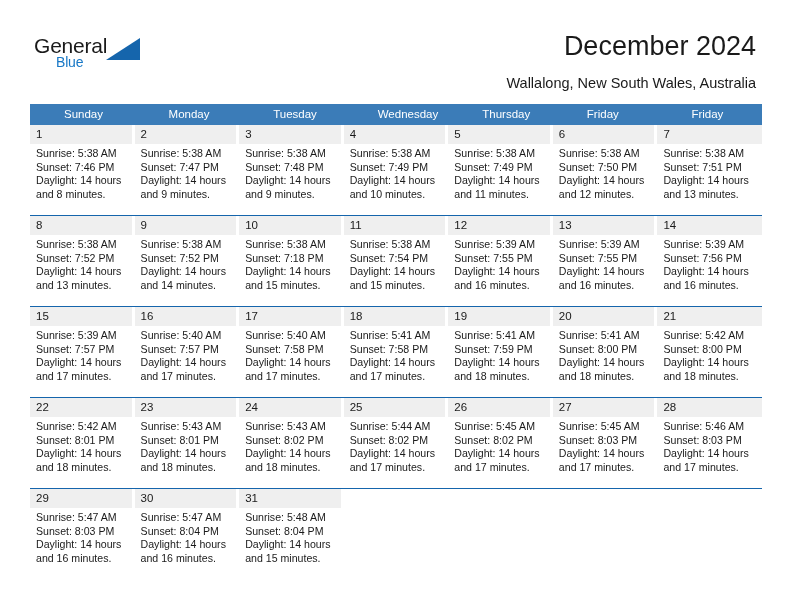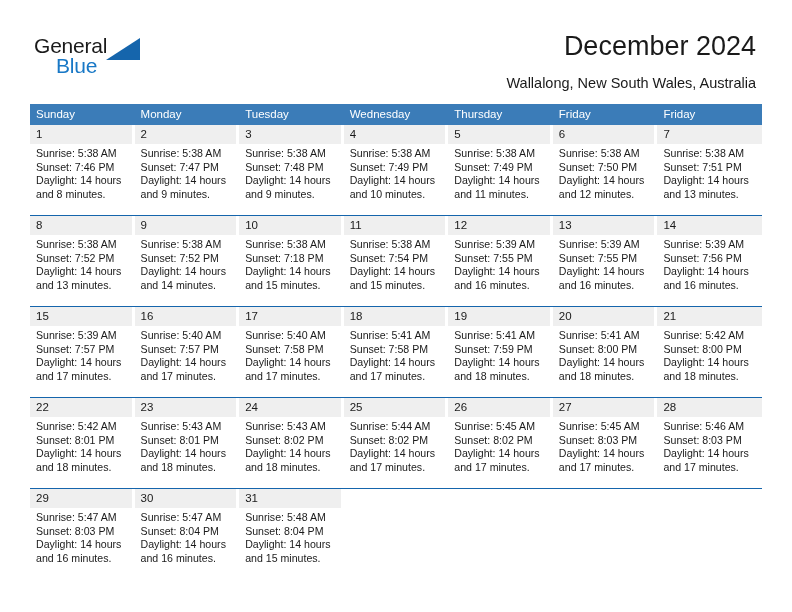--- a/index.html
+++ b/index.html
@@ -42,21 +42,21 @@
     top: 0;
     font-size: 21px;
     letter-spacing: -0.2px;
     color: #1a1a1a;
     font-family: "Liberation Sans", sans-serif;
   }
   .logo-blue {
     position: absolute;
     left: 22px;
     top: 20px;
-    font-size: 21px;
+    font-size: 14px;
     letter-spacing: -0.2px;
     color: #1878c6;
     font-family: "Liberation Sans", sans-serif;
   }
   .logo-triangle {
     position: absolute;
     left: 72px;
     top: 4px;
     width: 0;
     height: 0;
@@ -97,20 +97,21 @@
     height: 21px;
   }
   .weekday {
     color: #ffffff;
     font-size: 11.5px;
     line-height: 21px;
     padding-left: 6px;
     box-sizing: border-box;
     overflow: hidden;
     white-space: nowrap;
+    margin-left: 28px;
   }
   .week {
     display: grid;
     grid-template-columns: repeat(7, 1fr);
     height: 90px;
     border-top: 1.6px solid #1565ac;
     background: #ffffff;
   }
   .week.first {
     border-top: none;

